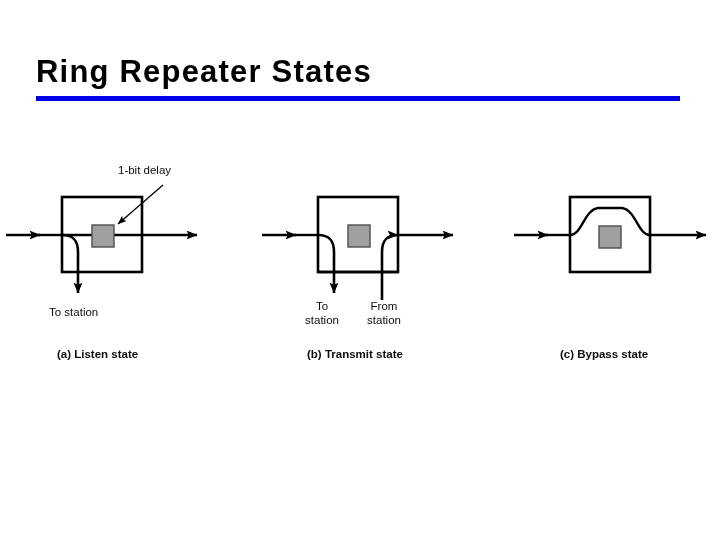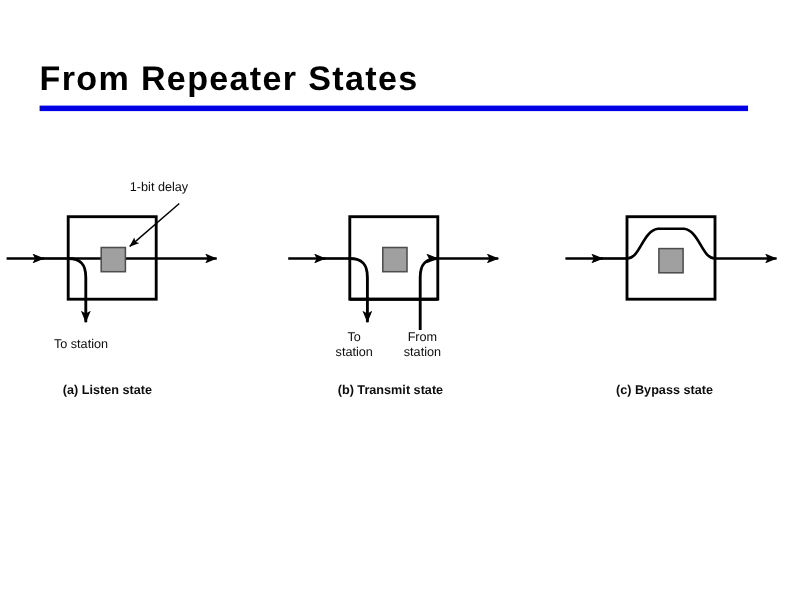--- a/index.html
+++ b/index.html
@@ -70,21 +70,21 @@
     stroke: #000000;
     fill: none;
   }
 </style>
 </head>
 <body>
 
 <div id="slide">
 
   <div id="title-block">
-    <div id="slide-title">From Repeater States</div>
+    <div id="slide-title">Ring Repeater States</div>
   </div>
   <div id="title-rule"></div>
 
   <div id="figure">
     <svg width="720" height="240" viewBox="0 0 720 240">
       <defs>
         <marker id="arrowR" markerWidth="11" markerHeight="9" refX="10.5" refY="4.5" orient="auto" markerUnits="userSpaceOnUse">
           <path d="M0,0 L11,4.5 L0,9 L2.4,4.5 Z" fill="#000000"></path>
         </marker>
         <marker id="arrowD" markerWidth="11" markerHeight="9" refX="10.5" refY="4.5" orient="auto" markerUnits="userSpaceOnUse">

